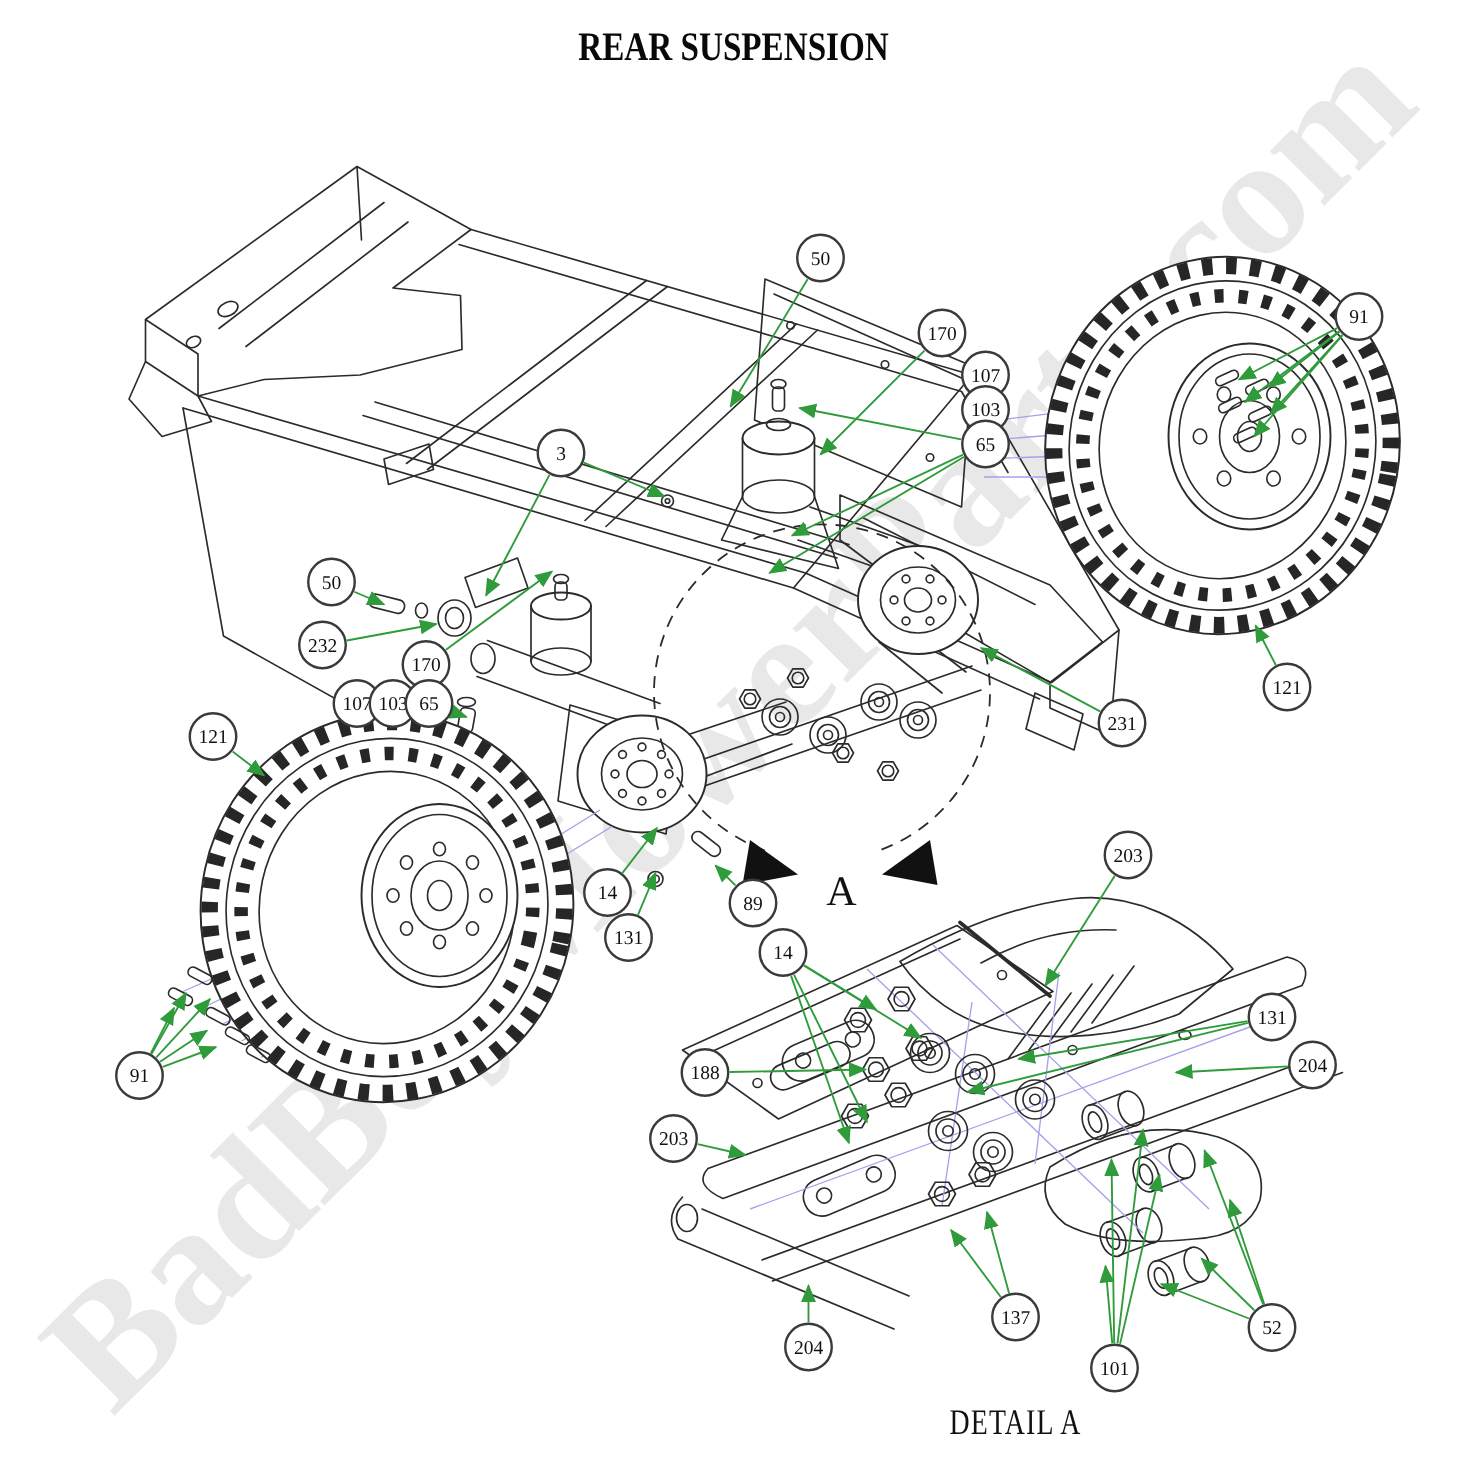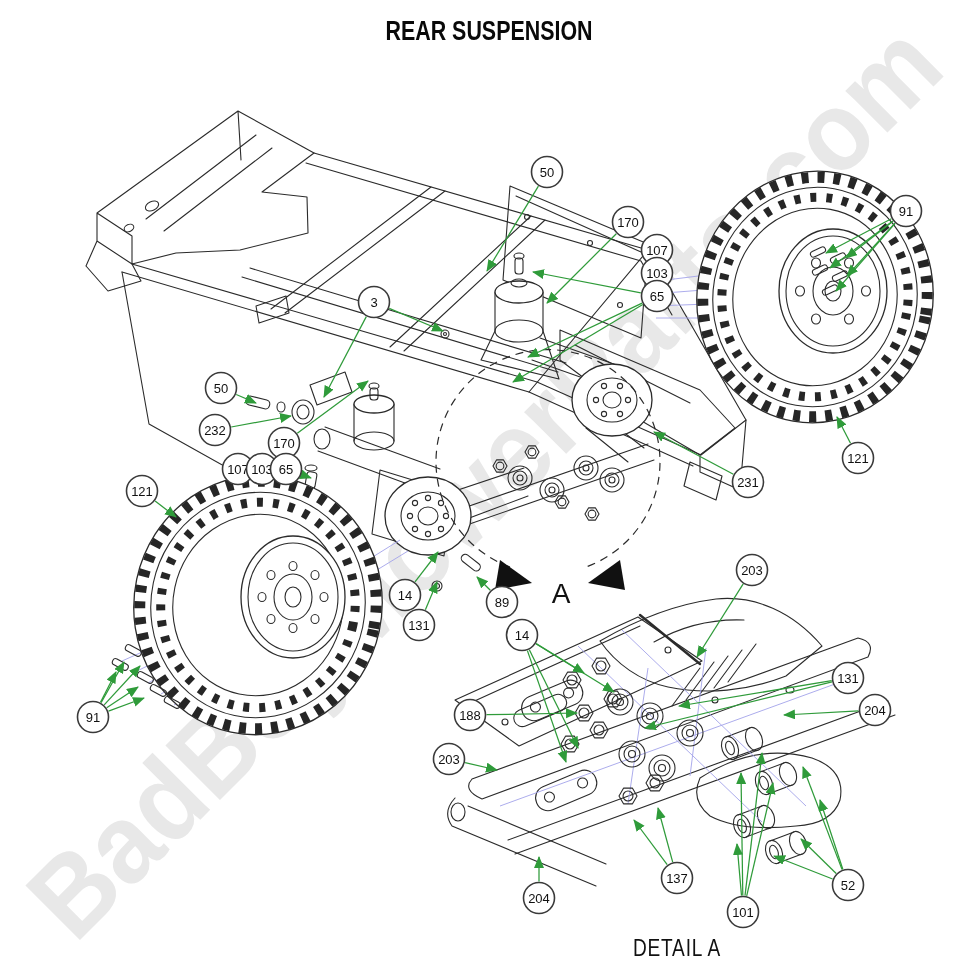--- a/index.html
+++ b/index.html
@@ -1,17 +1,17 @@
 <!DOCTYPE html>
 <html><head>
 <meta charset="utf-8">
 <style>
   html,body{margin:0;padding:0;background:#ffffff;}
   .page{position:relative;width:980px;height:980px;background:#fff;overflow:hidden;
-        font-family:Liberation Sans, sans-serif;}
+        font-family:Liberation Serif, serif;}
   svg{position:absolute;left:0;top:0;}
   .art{stroke:#2b2b2b;fill:none;stroke-width:1.1;stroke-linejoin:round;stroke-linecap:round;}
   .art-white{fill:#ffffff;stroke:#2b2b2b;stroke-width:1.3;}
   .fill-white{fill:#ffffff;stroke:none;}
   .thick{stroke-width:2.4;}
   .tread{stroke:#262626;fill:none;}
   .guide{stroke-width:0.9;fill:none;}
   .dashed-view-circle{fill:none;stroke:#2b2b2b;stroke-width:1.2;stroke-dasharray:8 6;}
   .view-arrow{fill:#111;stroke:none;}
   .bubble{stroke-width:1.6;}

